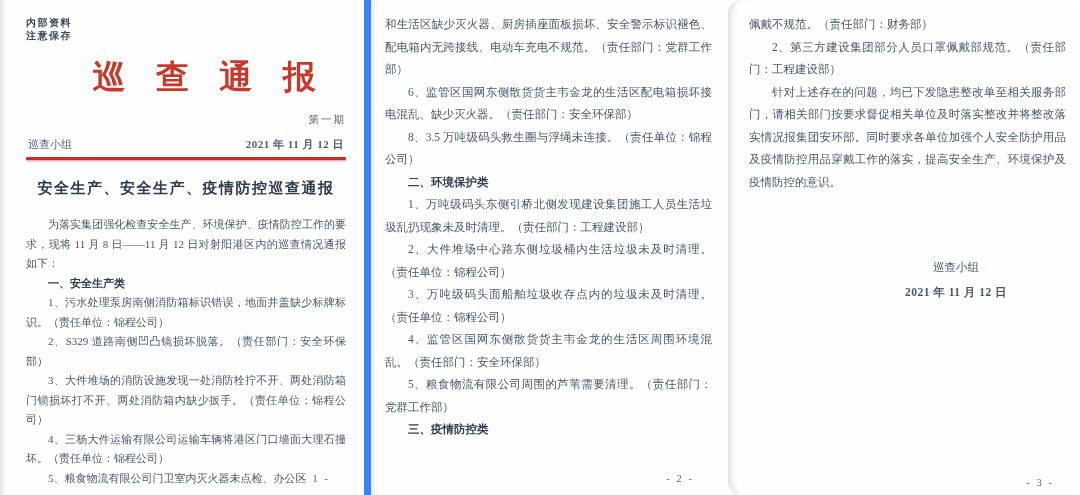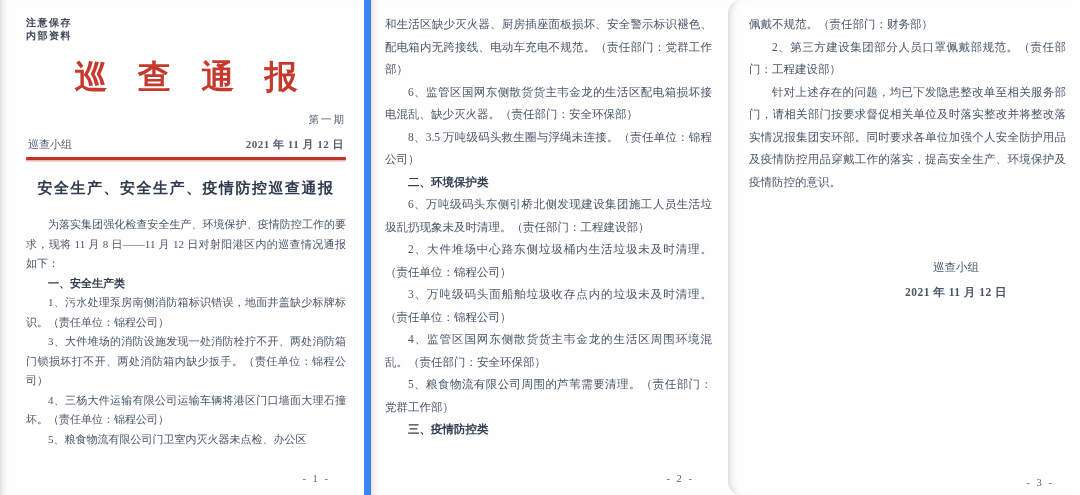--- a/index.html
+++ b/index.html
@@ -26,21 +26,21 @@
     width:352px;padding:13px 14px 10px 20px;
     border-left:1px solid #e3e2e0;
     box-shadow:inset 7px 0 8px -7px rgba(0,0,0,.20);
     border-radius:13px;
   }
   .classification{
     margin:4px 0 0 0;font-size:10px;line-height:13px;
     color:#3f4756;font-weight:bold;letter-spacing:1.5px;
   }
   .masthead-title{
-    margin:13px 0 0 0;text-align:center;
+    margin:13px 0 0 0;text-align:right;
     color:#c53a2d;font-size:33px;font-weight:bold;
     letter-spacing:0.92em;text-indent:0.92em;white-space:nowrap;
   }
   .issue{
     text-align:right;margin-top:13px;font-size:10.5px;
     color:#535d70;letter-spacing:2px;
   }
   .meta-row{
     display:flex;justify-content:space-between;align-items:baseline;
     margin-top:10px;font-size:11px;color:#535d70;padding:0 2px;
@@ -75,48 +75,49 @@
   }
   .page3 .page-num{bottom:7px;right:26px;}
 </style>
 </head>
 <body>
 
 <div class="board">
 
   <section class="page page1">
     <div class="classification">
+      <div>内部资料</div>
       <div>注意保存</div>
-      <div>内部资料</div>
     </div>
     <h1 class="masthead-title">巡查通报</h1>
     <div class="issue">第一期</div>
     <div class="meta-row">
       <span class="issuer">巡查小组</span>
       <span class="date">2021 年 11 月 12 日</span>
     </div>
     <div class="red-rule"></div>
     <h2 class="report-title">安全生产、安全生产、疫情防控巡查通报</h2>
     <div class="body1">
       <p class="par">为落实集团强化检查安全生产、环境保护、疫情防控工作的要求，现将 11 月 8 日——11 月 12 日对射阳港区内的巡查情况通报如下：</p>
       <p class="par heading">一、安全生产类</p>
       <p class="par">1、污水处理泵房南侧消防箱标识错误，地面井盖缺少标牌标识。（责任单位：锦程公司）</p>
+      <p class="par">2、S329 道路南侧凹凸镜损坏脱落。（责任部门：安全环保部）</p>
       <p class="par">3、大件堆场的消防设施发现一处消防栓拧不开、两处消防箱门锁损坏打不开、两处消防箱内缺少扳手。（责任单位：锦程公司）</p>
       <p class="par">4、三杨大件运输有限公司运输车辆将港区门口墙面大理石撞坏。（责任单位：锦程公司）</p>
       <p class="par">5、粮食物流有限公司门卫室内灭火器未点检、办公区</p>
     </div>
     <div class="page-num">- 1 -</div>
   </section>
 
   <section class="page page2">
     <p class="par flush">和生活区缺少灭火器、厨房插座面板损坏、安全警示标识褪色、配电箱内无跨接线、电动车充电不规范。（责任部门：党群工作部）</p>
     <p class="par">6、监管区国网东侧散货货主韦金龙的生活区配电箱损坏接电混乱、缺少灭火器。（责任部门：安全环保部）</p>
     <p class="par">8、3.5 万吨级码头救生圈与浮绳未连接。（责任单位：锦程公司）</p>
     <p class="par heading">二、环境保护类</p>
-    <p class="par">6、万吨级码头东侧引桥北侧发现建设集团施工人员生活垃圾乱扔现象未及时清理。（责任部门：工程建设部）</p>
+    <p class="par">1、万吨级码头东侧引桥北侧发现建设集团施工人员生活垃圾乱扔现象未及时清理。（责任部门：工程建设部）</p>
     <p class="par">2、大件堆场中心路东侧垃圾桶内生活垃圾未及时清理。（责任单位：锦程公司）</p>
     <p class="par">3、万吨级码头面船舶垃圾收存点内的垃圾未及时清理。（责任单位：锦程公司）</p>
     <p class="par">4、监管区国网东侧散货货主韦金龙的生活区周围环境混乱。（责任部门：安全环保部）</p>
     <p class="par">5、粮食物流有限公司周围的芦苇需要清理。（责任部门：党群工作部）</p>
     <p class="par heading">三、疫情防控类</p>
 
     <div class="page-num">- 2 -</div>
   </section>
 
   <section class="page page3">

